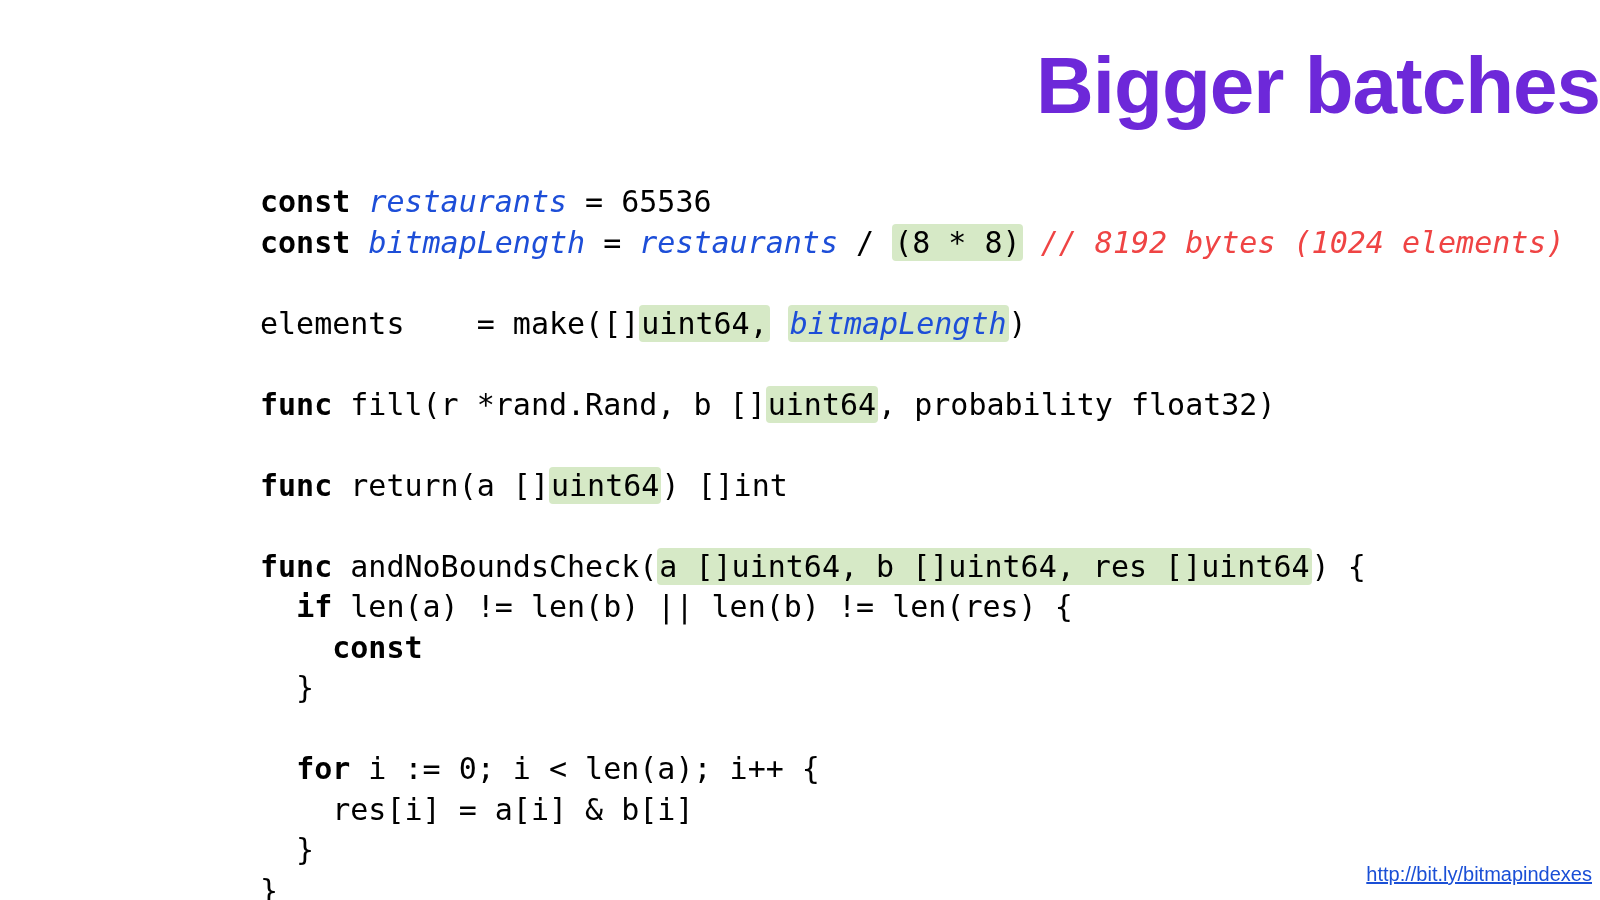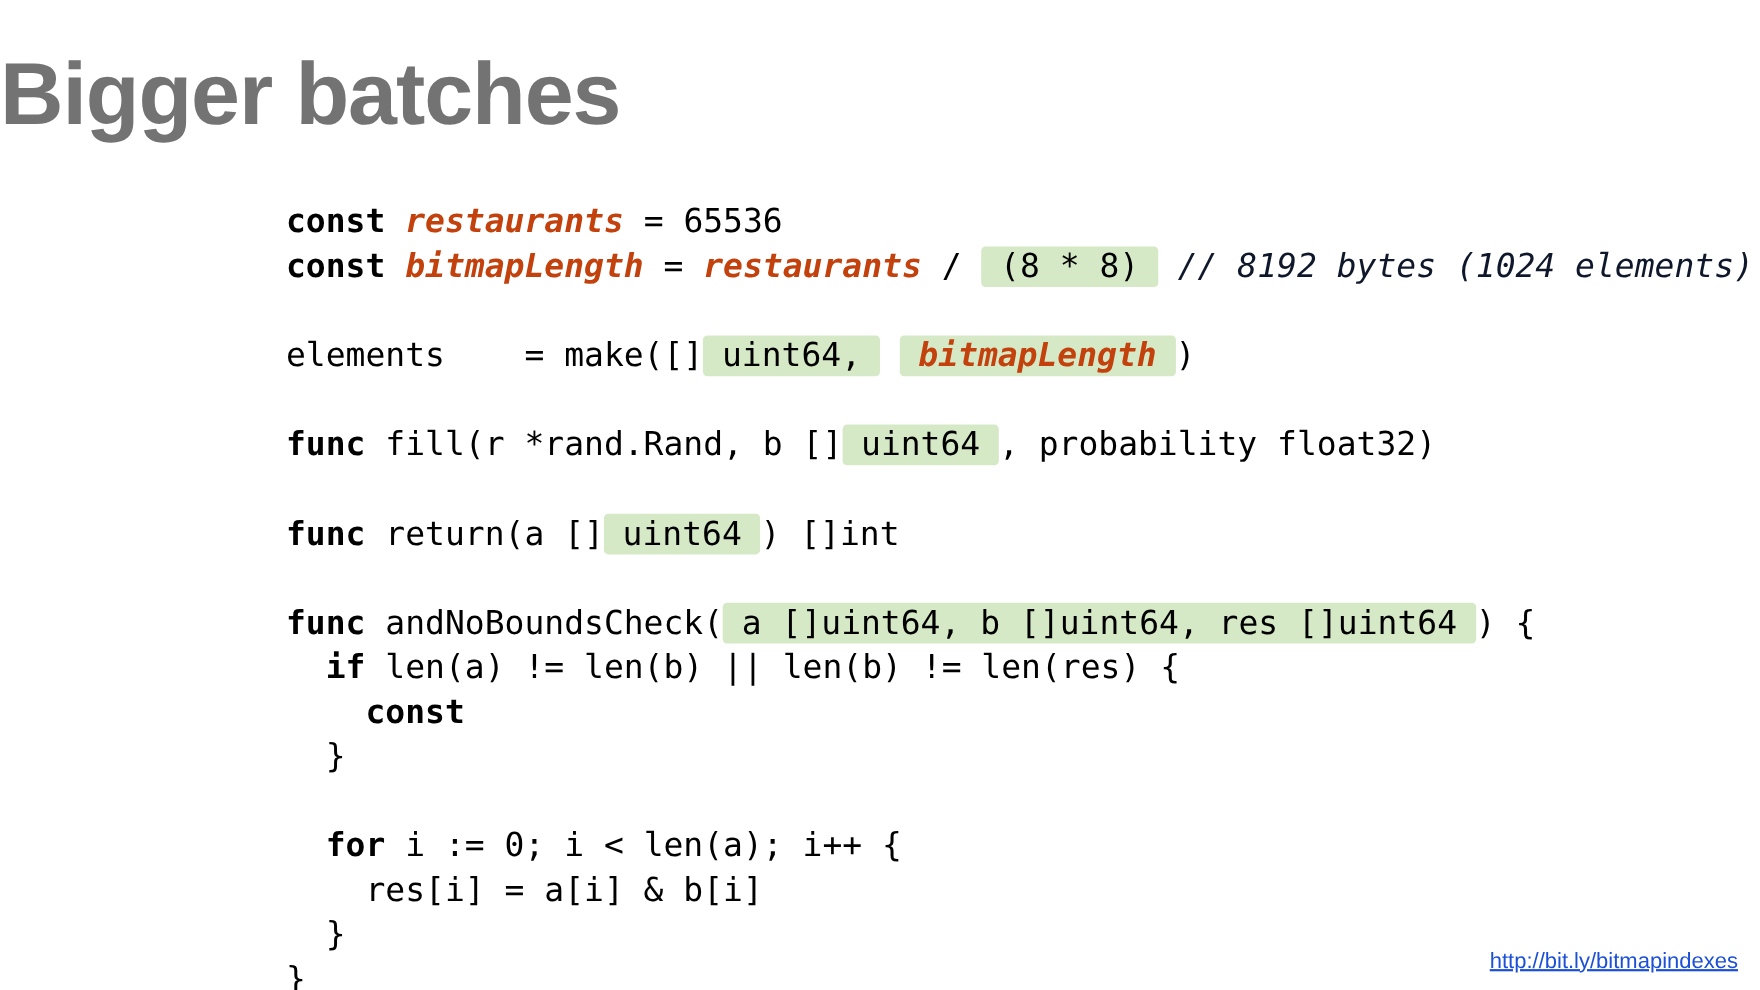--- a/index.html
+++ b/index.html
@@ -12,47 +12,47 @@
       overflow: hidden;
     }
     .slide {
       width: 100%;
       height: 100%;
       padding: 40px 0 0 0;
     }
     h1.title {
       font-size: 80px;
       font-weight: 700;
-      text-align: left;
-      color: #737373;
+      text-align: right;
+      color: #6d28d9;
       letter-spacing: -1px;
       margin-bottom: 50px;
     }
     pre.code {
       font-family: "Menlo", "Consolas", "DejaVu Sans Mono", monospace;
       font-size: 30px;
       line-height: 1.35;
       white-space: pre;
       margin-left: 260px;
       color: #000;
     }
     .kw    { color: #000000; font-weight: 700; }
-    .id    { color: #c2410c; font-style: italic; font-weight: 700; }
+    .id    { color: #1d4ed8; font-style: italic; font-weight: 400; }
     .num   { color: #000000; }
-    .cmt   { color: #0f172a; font-style: italic; }
+    .cmt   { color: #ef4444; font-style: italic; }
     .hl {
       background: #d6e9c6;
       border-radius: 4px;
-      padding: 1px 17px;
+      padding: 1px 2px;
       box-decoration-break: clone;
       -webkit-box-decoration-break: clone;
     }
     .footer-link {
       position: absolute;
-      right: 20px;
+      right: 8px;
       bottom: 14px;
       font-size: 20px;
       color: #1a4fd6;
       text-decoration: underline;
       font-family: -apple-system, Arial, sans-serif;
     }
   </style>
 </head>
 <body>
 

